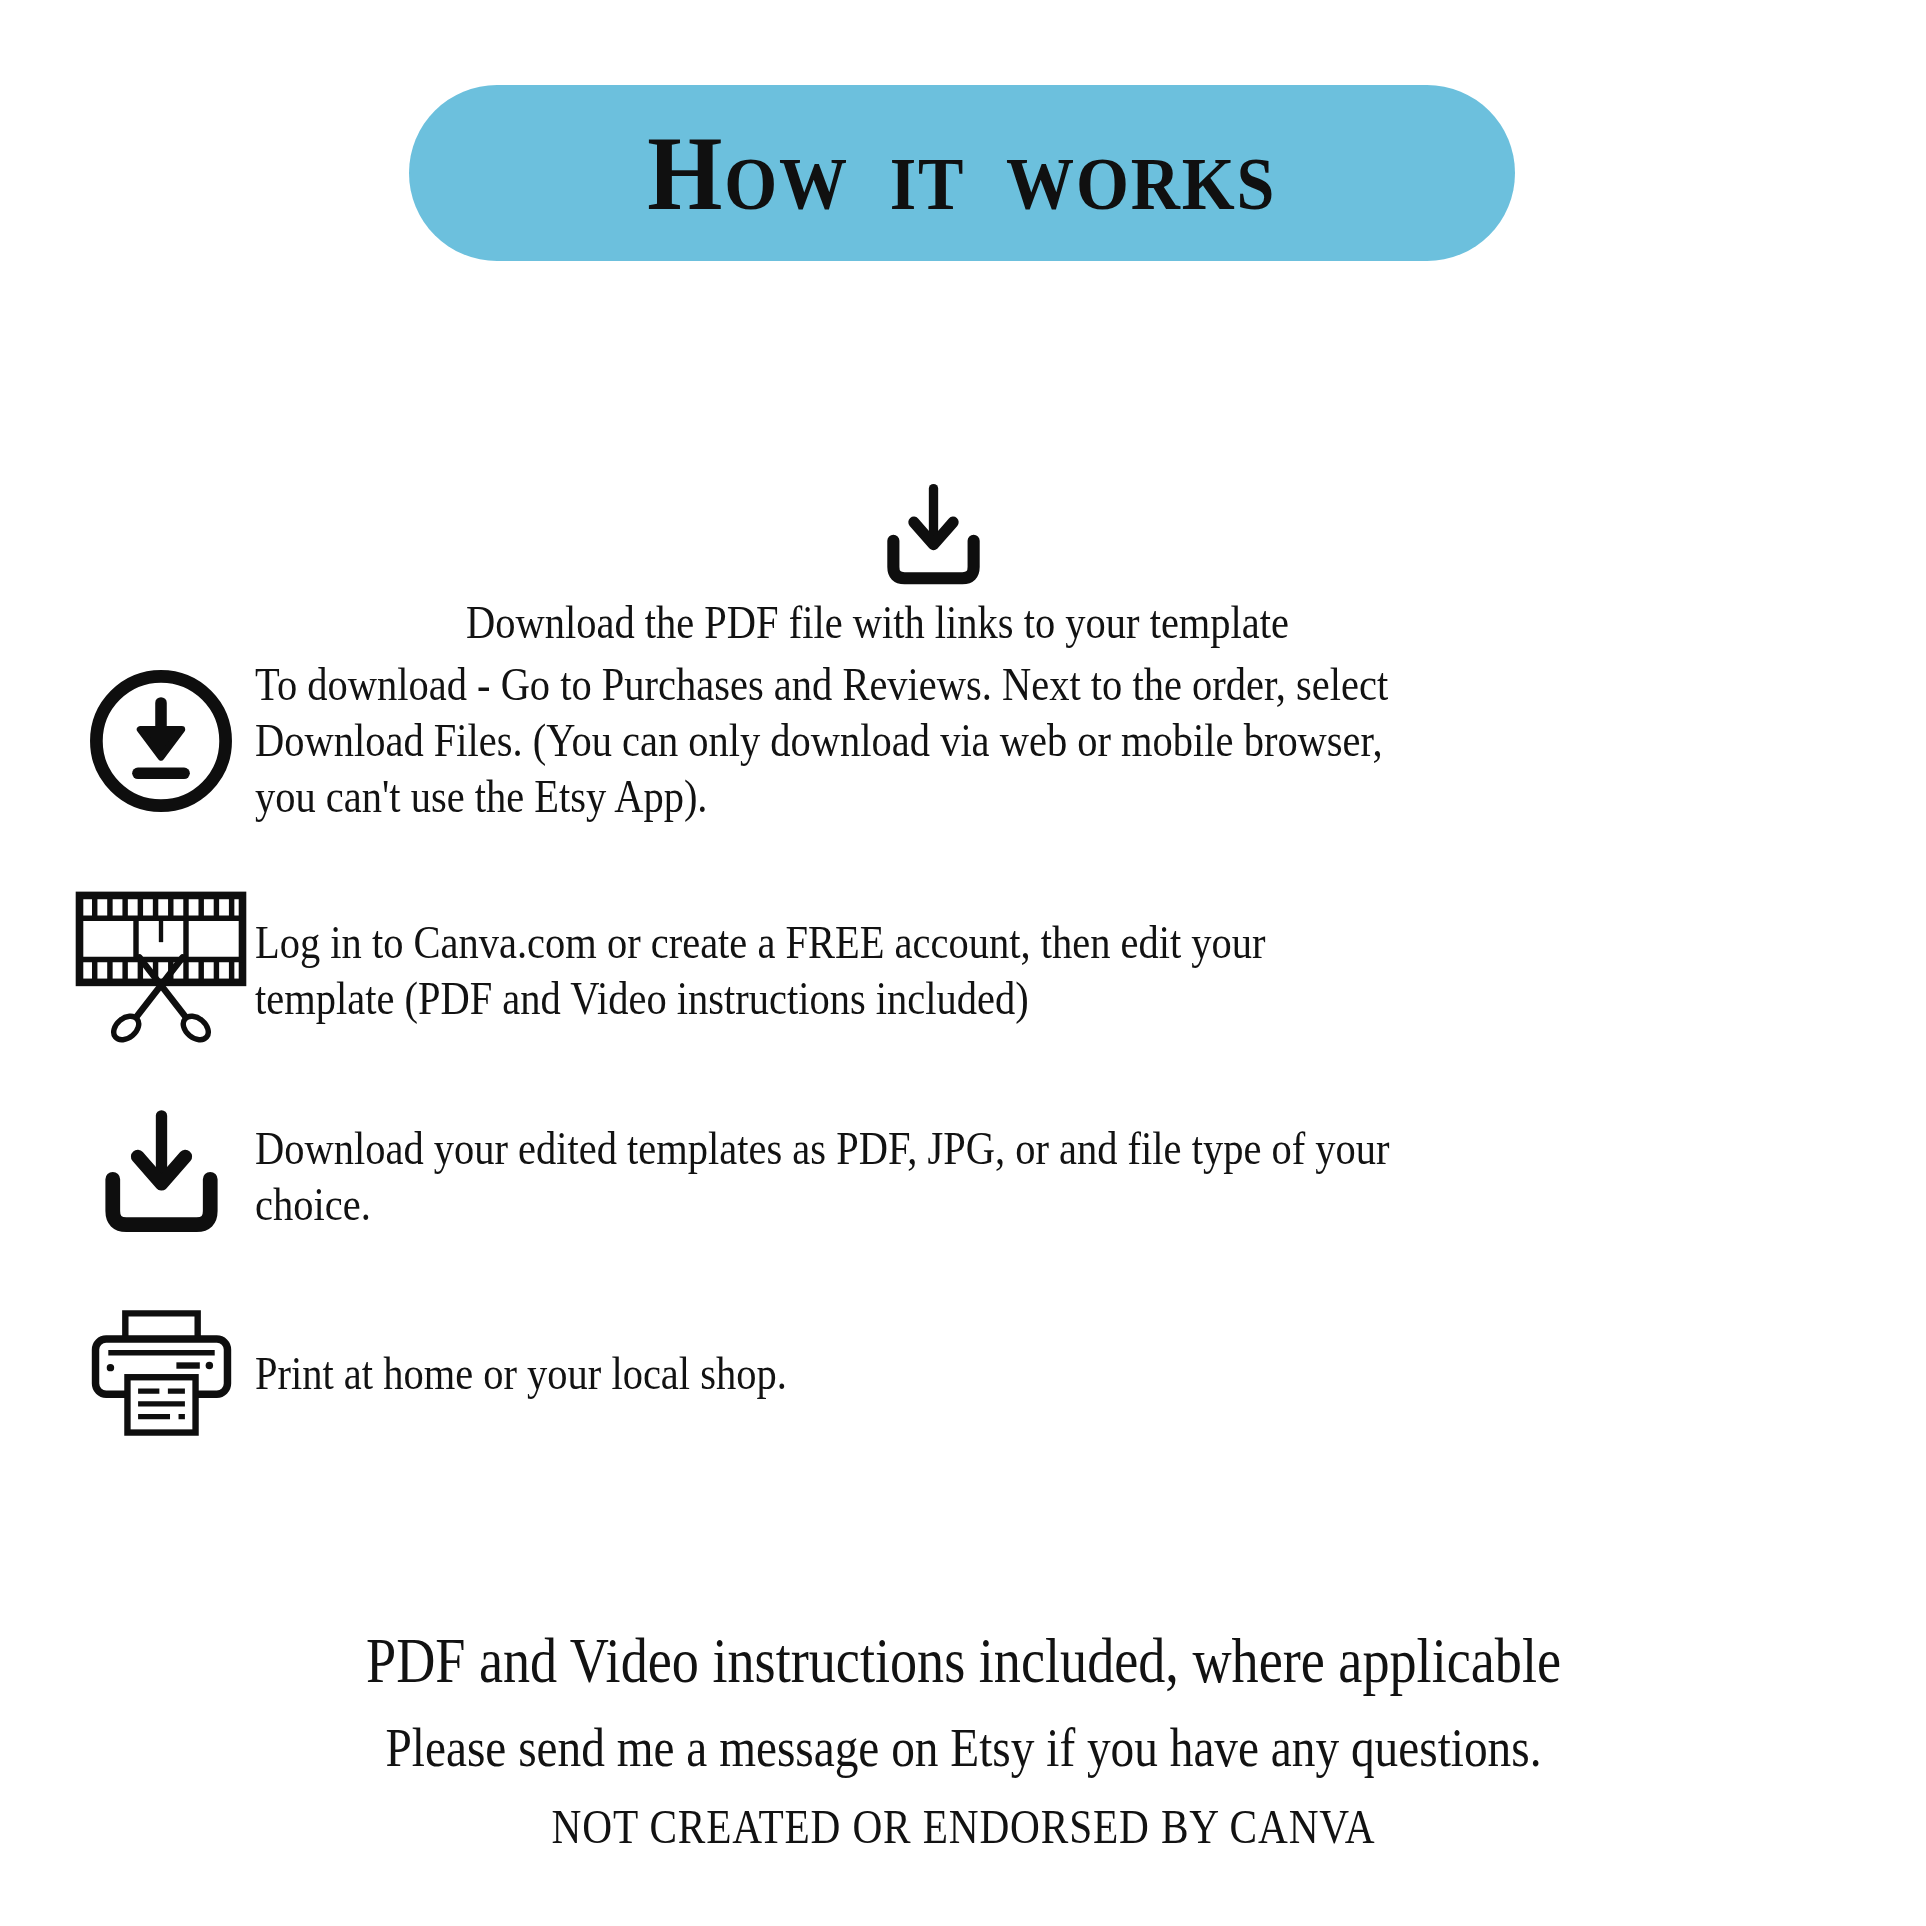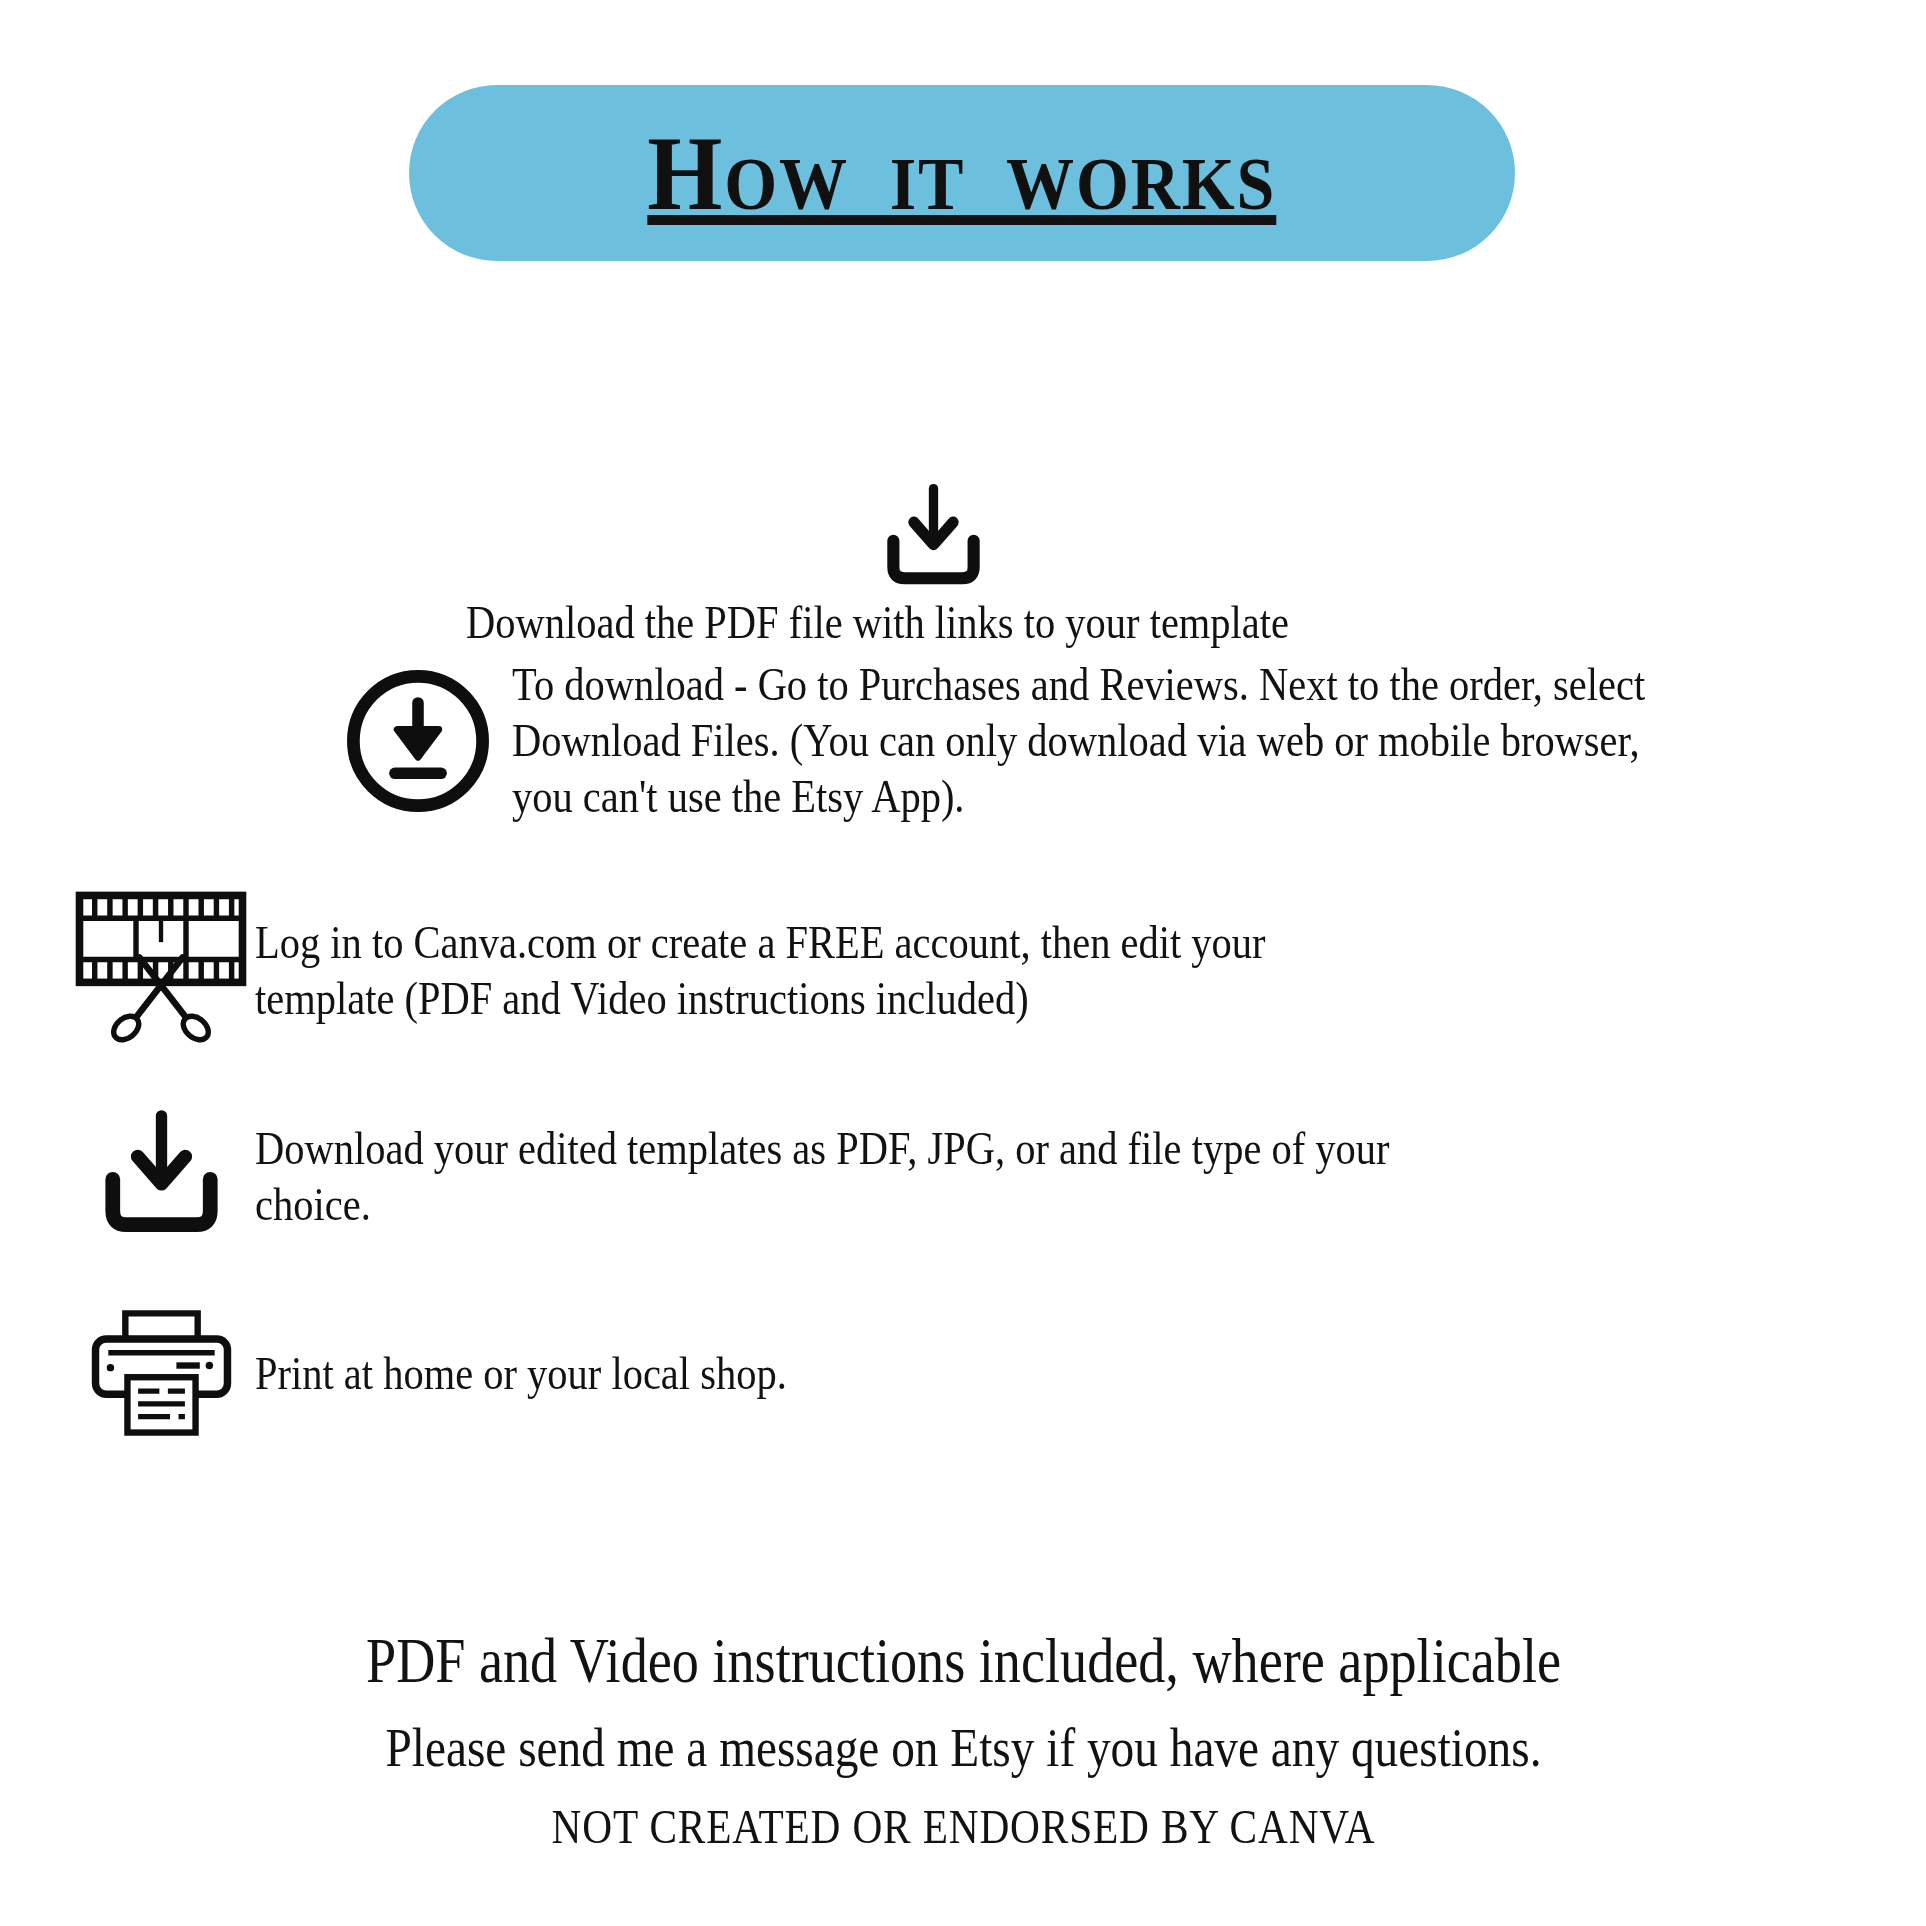--- a/index.html
+++ b/index.html
@@ -10,21 +10,21 @@
     font-family:"Liberation Serif","DejaVu Serif",serif;
     color:#121212;
     overflow:hidden;
   }
   
   .pill{
     position:absolute;
     background:#6cc0dd;
     display:flex;align-items:center;justify-content:center;
   }
-  .header-pill{left:409px;top:85px;width:1106px;height:176px;border-radius:89px;text-decoration:underline;}
+  .header-pill{left:409px;top:85px;width:1106px;height:176px;border-radius:89px;}
   .sub-pill{left:545px;top:1471px;width:891px;height:119px;border-radius:59px;}
   .pill-label{
     display:inline-block;
     font-weight:700;
     font-variant:small-caps;
     color:#101010;
     letter-spacing:2px;
     word-spacing:16px;
     transform:scaleX(0.92);
     white-space:nowrap;
@@ -43,21 +43,21 @@
   }
   .icon-box svg{display:block;}
   .step-text{
     font-size:46px;line-height:56px;
     transform:scaleX(0.88);
     transform-origin:left center;
     white-space:nowrap;
   }
   .s1{top:309px;height:121px;}
   .s2{top:483px;height:117px;flex-direction:column;}
-  .s3{top:659px;height:164px;justify-content:flex-end;}
+  .s3{top:659px;height:164px;}
   .s4{top:885px;height:172px;}
   .s5{top:1109px;height:135px;}
   .s6{top:1311px;height:125px;}
   
   .footer-line{
     position:absolute;left:0;width:100%;
     text-align:center;
     transform:scaleX(0.86);
     white-space:nowrap;
   }

